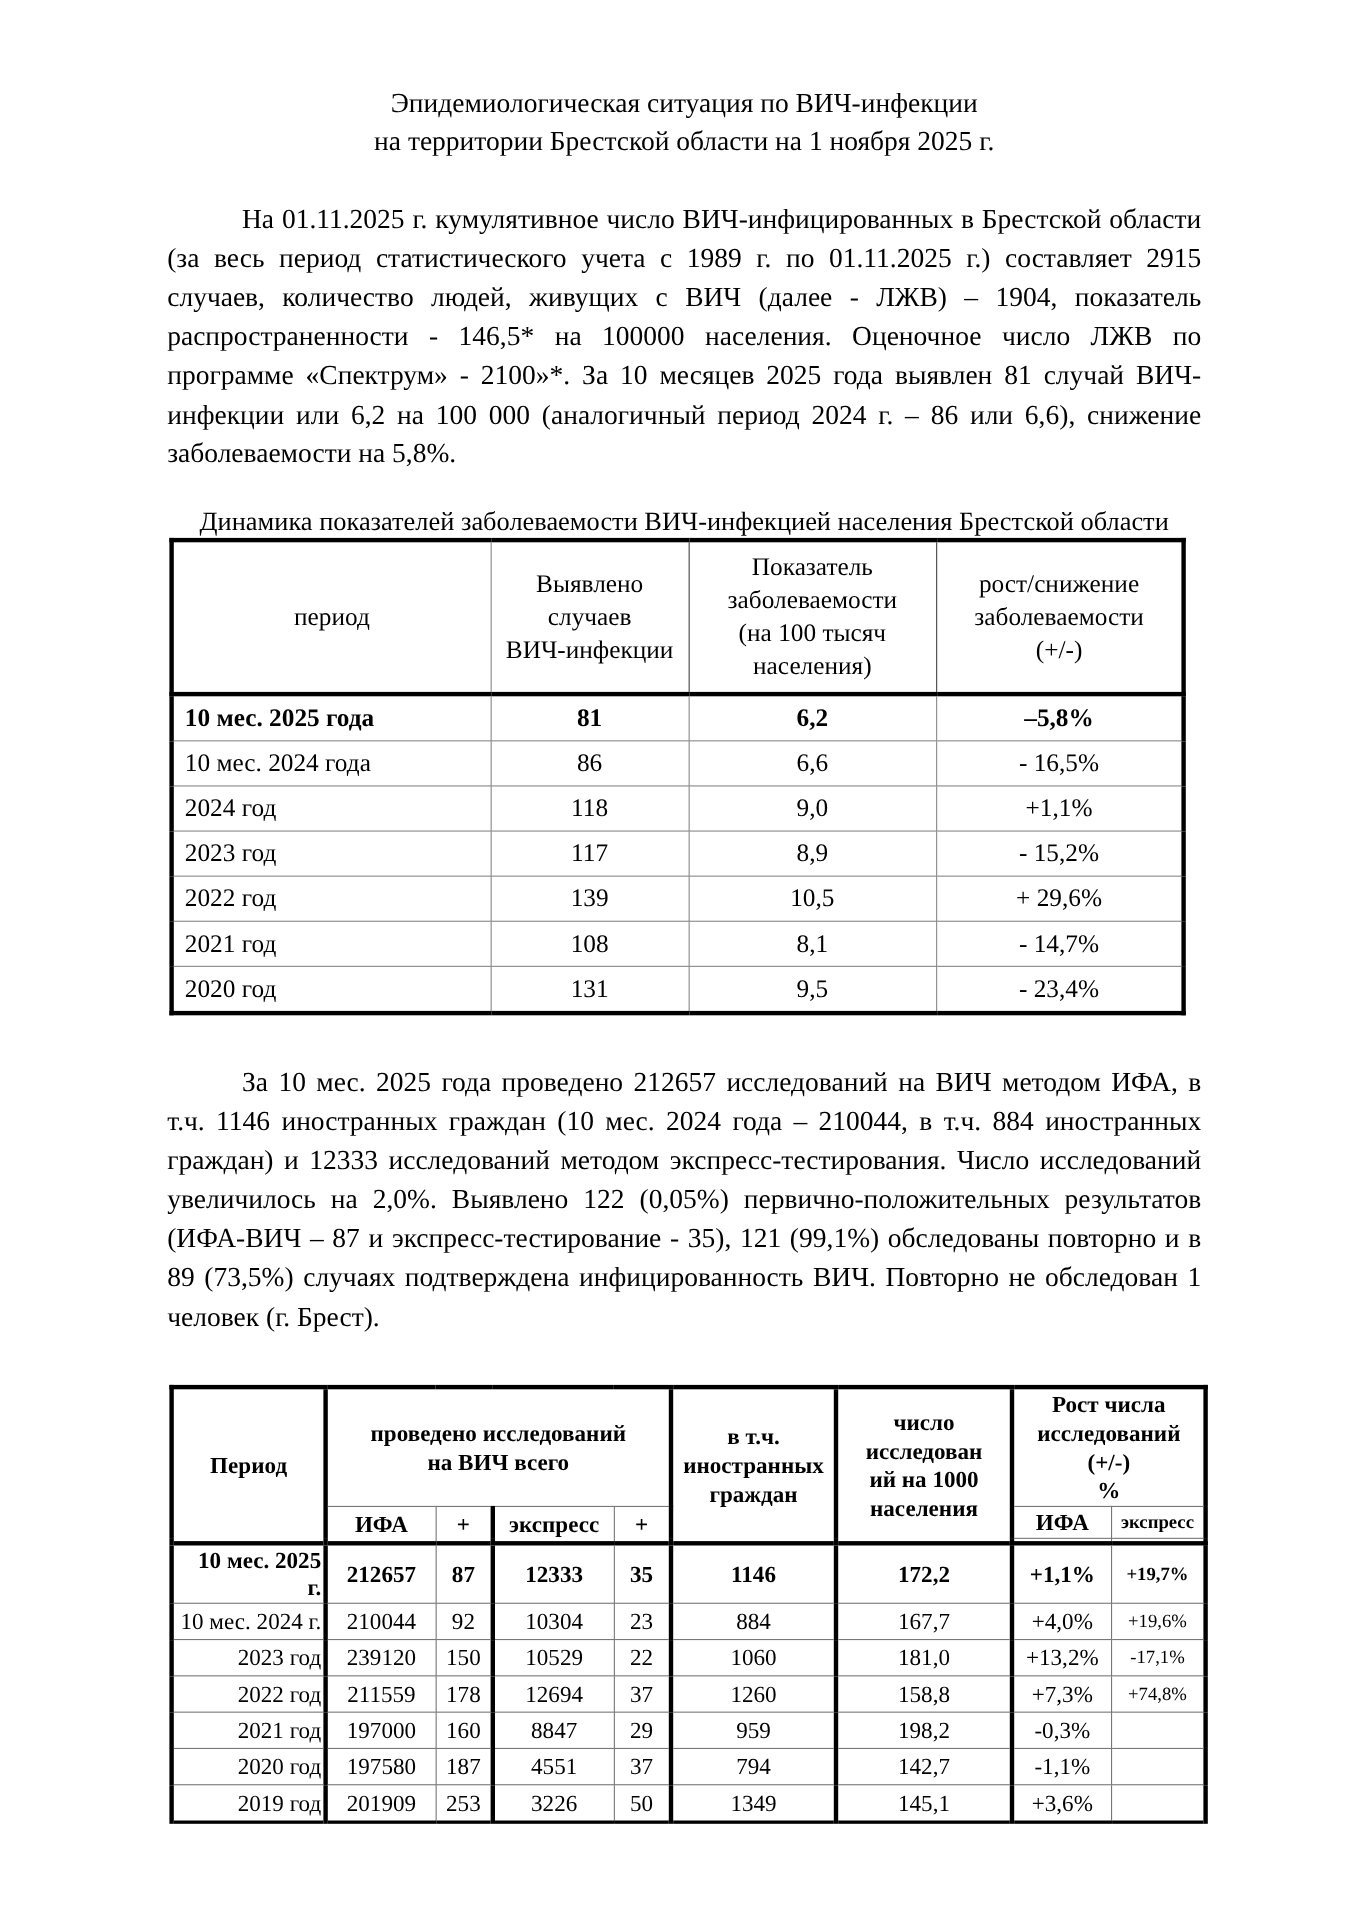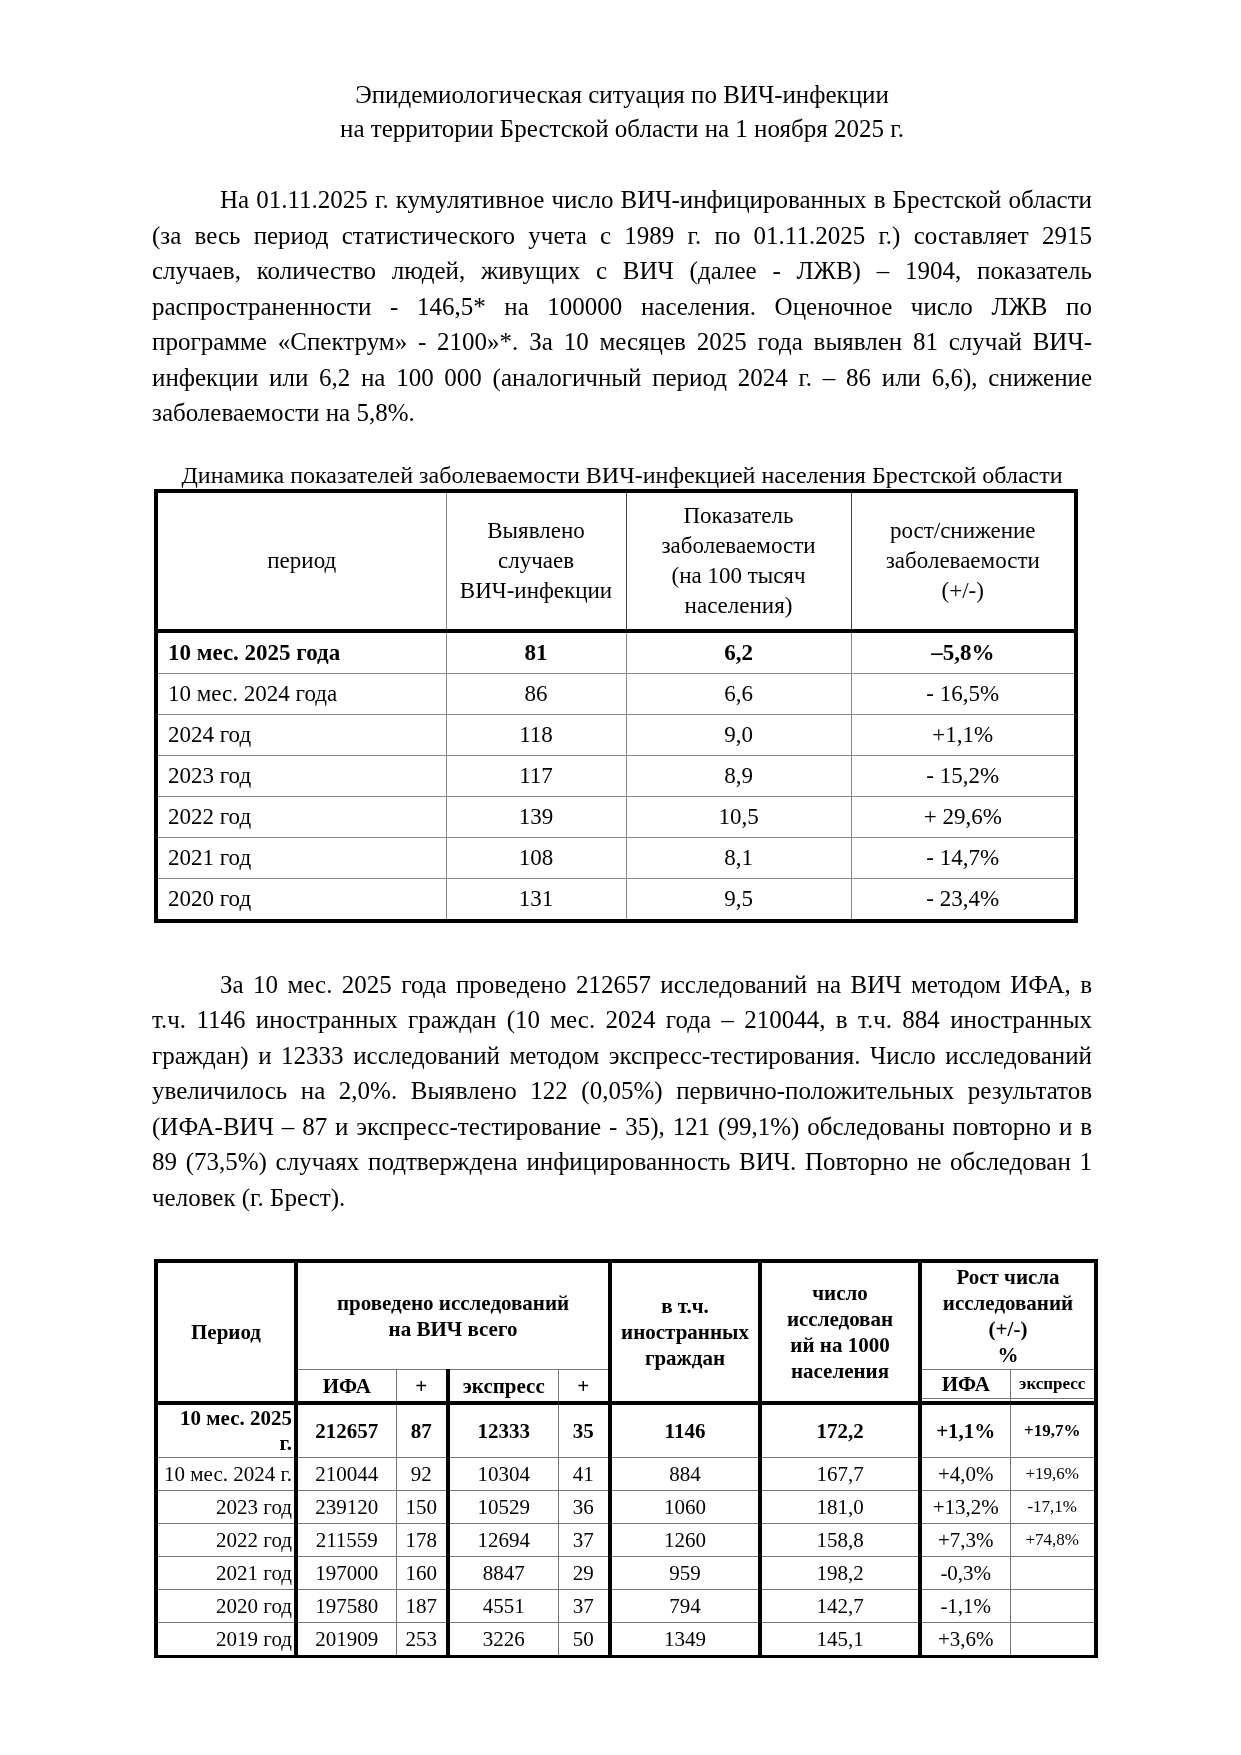--- a/index.html
+++ b/index.html
@@ -285,32 +285,32 @@
           <td class="thick-left thick-top">1146</td>
           <td class="thick-left thick-top">172,2</td>
           <td class="thick-left thick-top">+1,1%</td>
           <td class="small thick-top thick-right">+19,7%</td>
         </tr>
         <tr>
           <td class="period2 thick-left">10 мес. 2024 г.</td>
           <td class="thick-left">210044</td>
           <td>92</td>
           <td class="thick-left">10304</td>
-          <td>41</td>
+          <td>23</td>
           <td class="thick-left">884</td>
           <td class="thick-left">167,7</td>
           <td class="thick-left">+4,0%</td>
           <td class="small thick-right">+19,6%</td>
         </tr>
         <tr>
           <td class="period2 thick-left">2023 год</td>
           <td class="thick-left">239120</td>
           <td>150</td>
           <td class="thick-left">10529</td>
-          <td>36</td>
+          <td>22</td>
           <td class="thick-left">1060</td>
           <td class="thick-left">181,0</td>
           <td class="thick-left">+13,2%</td>
           <td class="small thick-right">-17,1%</td>
         </tr>
         <tr>
           <td class="period2 thick-left">2022 год</td>
           <td class="thick-left">211559</td>
           <td>178</td>
           <td class="thick-left">12694</td>

